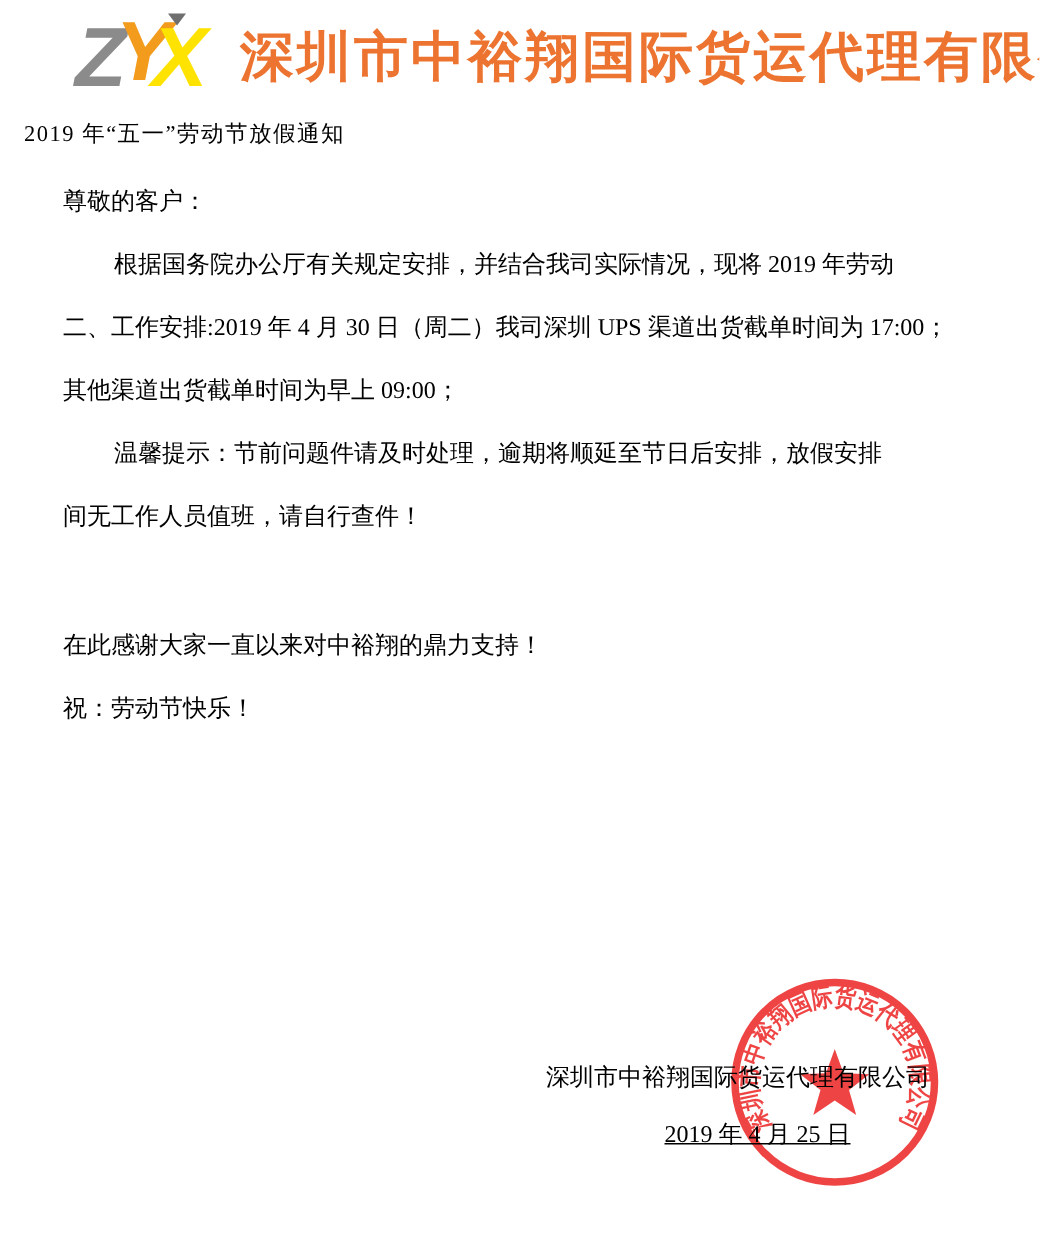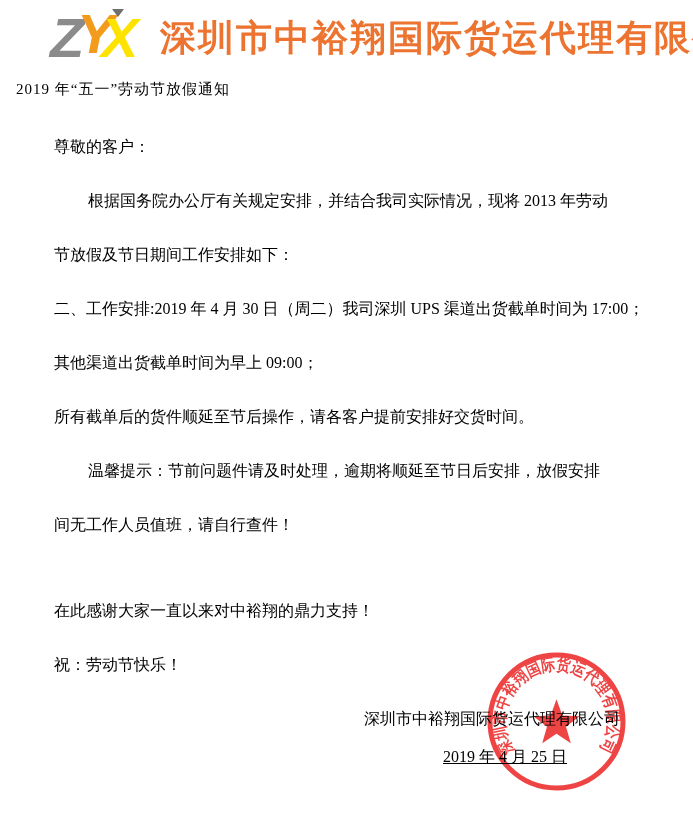--- a/index.html
+++ b/index.html
@@ -54,23 +54,23 @@
     letter-spacing:1px;
   }
 
   
   .body-text {
     position:absolute; top:112px; left:38px;
     width:622px;
     font-size:16px;
     line-height:38px;
   }
-  .line { margin:16px; white-space:nowrap; }
+  .line { margin:4px; white-space:nowrap; }
   .indent { text-indent:34px; }
-  .gap { margin-top:48px; }
+  .gap { margin-top:48px;font-family:Liberation Mono, monospace; }
 
   
   .footer {
     position:absolute; top:700px; right:55px;
     width:292px;
     text-align:center;
     font-size:16px;
     line-height:38px;
     z-index:2;
   }
@@ -101,25 +101,23 @@
       <span class="l-x">X</span>
       <span class="tri"></span>
     </div>
     <div class="company-name">深圳市中裕翔国际货运代理有限公司</div>
   </div>
 
   <div class="title">2019 年“五一”劳动节放假通知</div>
 
   <div class="body-text">
     <p class="line">尊敬的客户：</p>
-    <p class="line indent">根据国务院办公厅有关规定安排，并结合我司实际情况，现将 2013 年劳动</p>
-    <p class="line">节放假及节日期间工作安排如下：</p>
+    <p class="line indent">根据国务院办公厅有关规定安排，并结合我司实际情况，现将 2019 年劳动</p>
     <p class="line">二、工作安排:2019 年 4 月 30 日（周二）我司深圳 UPS 渠道出货截单时间为 17:00；</p>
     <p class="line">其他渠道出货截单时间为早上 09:00；</p>
-    <p class="line">所有截单后的货件顺延至节后操作，请各客户提前安排好交货时间。</p>
     <p class="line indent">温馨提示：节前问题件请及时处理，逾期将顺延至节日后安排，放假安排</p>
     <p class="line">间无工作人员值班，请自行查件！</p>
     <p class="line gap">在此感谢大家一直以来对中裕翔的鼎力支持！</p>
     <p class="line">祝：劳动节快乐！</p>
   </div>
 
   <div class="stamp">
     <svg viewBox="0 0 200 200" xmlns="http://www.w3.org/2000/svg" xmlns:xlink="http://www.w3.org/1999/xlink">
       <circle cx="100" cy="100" r="93" fill="none" stroke="#ee3b3b" stroke-width="7"></circle>
       <path id="sealArc" d="M 41 141.3 A 72 72 0 1 1 159 141.3" fill="none"></path>

